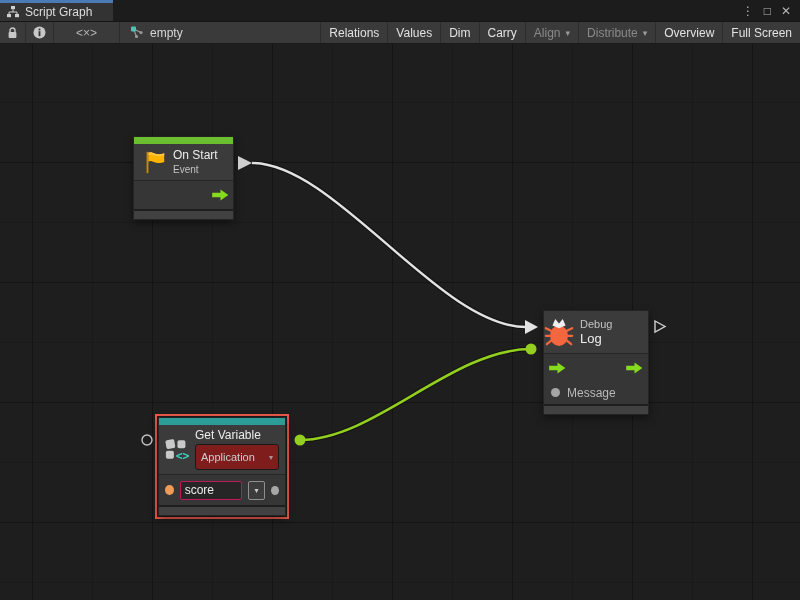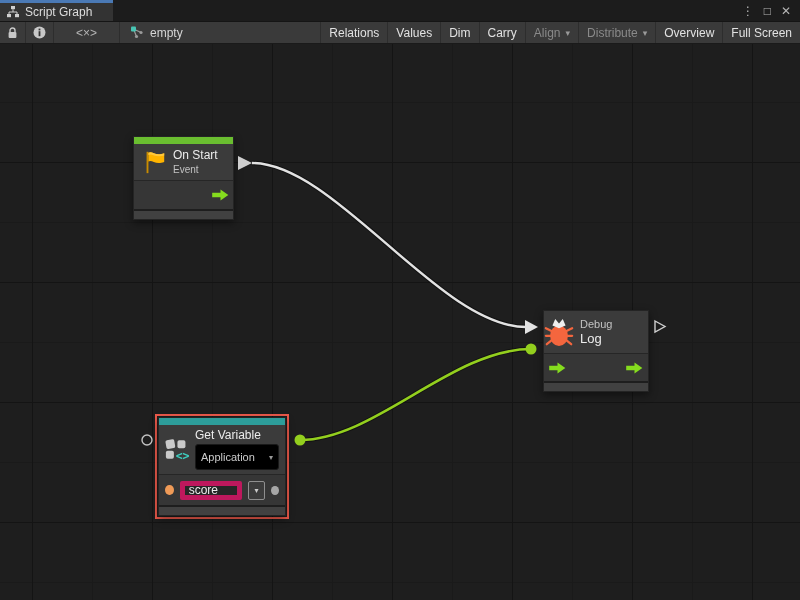--- a/index.html
+++ b/index.html
@@ -70,26 +70,26 @@
   .log-trigrow { height:27px; justify-content:space-between; padding:0 5px; }
   .log-msgrow { height:23px; gap:7px; padding-left:7px; }
   .msg-label { color:#b9b9b9; font-size:12px; }
 
   .sel-wrap { position:absolute; left:155px; top:370px;
     border:2px solid var(--selection-outline); padding:1px; }
   .node-getvar { position:relative; left:0; top:0; width:128px; }
   .getvar-head { padding:3px 6px 4px 6px; }
   .headcol { display:flex; flex-direction:column; gap:2px; }
   .scope-dd { display:flex; align-items:center; justify-content:space-between;
-    width:84px; height:16px; background:#000000; border:1px solid #191919;
+    width:84px; height:16px; background:#7f1d1d; border:1px solid #191919;
     border-radius:3px; color:#cccccc; font-size:11px; padding:12px 5px; }
   .scope-dd .dd-caret { font-size:8px; color:#9a9a9a; }
   .getvar-row { height:30px; gap:6px; padding:0 6px; }
   .varname-input { width:62px; height:19px; background:#262626;
-    border:5px solid #be185d; border-radius:2px; color:#ececec; font-size:12px;
+    border:1px solid #be185d; border-radius:2px; color:#ececec; font-size:12px;
     padding:0 4px; font-family:"Liberation Sans", sans-serif; }
   .var-dd-btn { width:20px; height:19px; background:#3c3c3c; border:1px solid #8f8f8f;
     border-radius:2px; color:#cccccc; font-size:8px; display:flex; align-items:center;
     justify-content:center; }
 
   .wires { position:absolute; left:0; top:0; width:800px; height:556px;
     pointer-events:none; }
 </style>
 </head>
 <body>
@@ -213,20 +213,24 @@
         </div>
       </div>
       <div class="ndiv"></div>
       <div class="nrow log-trigrow">
         <svg class="flowarrow" viewBox="0 0 18 13">
           <polygon points="0,4 9,4 9,0.5 17.5,6.5 9,12.5 9,9 0,9" fill="var(--flow-arrow)"></polygon>
         </svg>
         <svg class="flowarrow" viewBox="0 0 18 13">
           <polygon points="0,4 9,4 9,0.5 17.5,6.5 9,12.5 9,9 0,9" fill="var(--flow-arrow)"></polygon>
         </svg>
+      </div>
+      <div class="nrow log-msgrow">
+        <span class="dot gray"></span>
+        <span class="msg-label">Message</span>
       </div>
       <div class="nfoot"></div>
     </div>
 
     <div class="sel-wrap">
       <div class="node node-getvar">
         <div class="strip variable"></div>
         <div class="nhead getvar-head">
           <svg width="27" height="25" viewBox="0 0 27 25">
             <rect x="1" y="1.5" width="10" height="10" rx="2" fill="#c9c9c9" transform="rotate(-10 6 6.5)"></rect>

